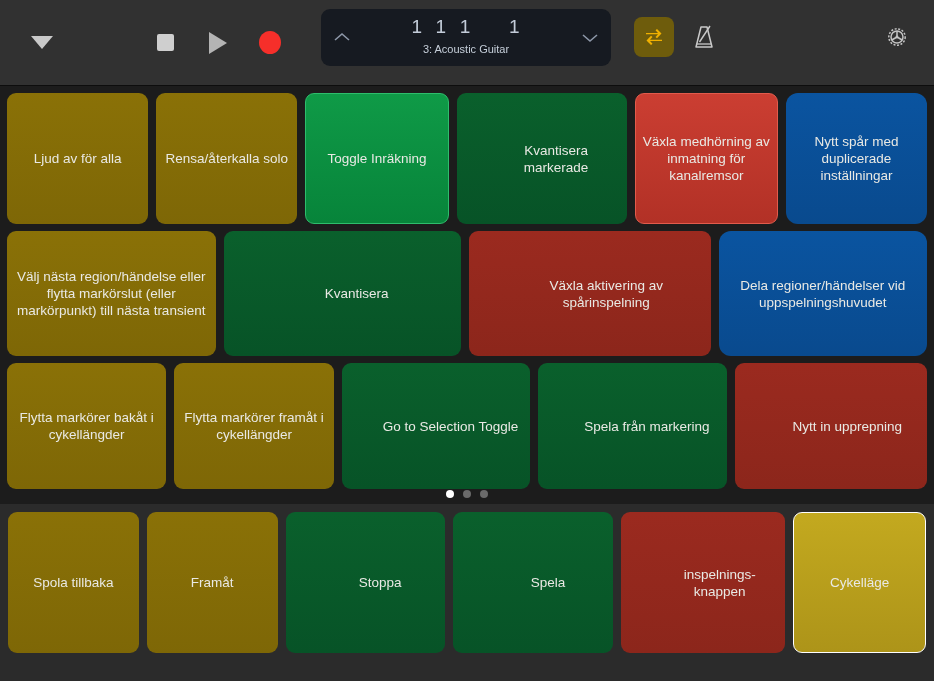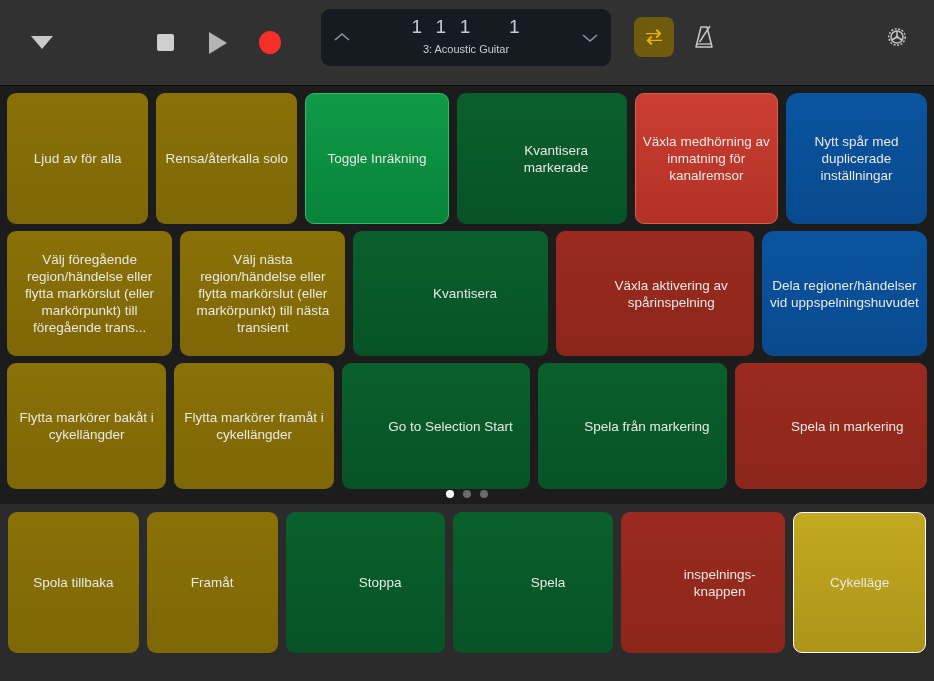--- a/index.html
+++ b/index.html
@@ -281,33 +281,32 @@
   <div class="row r1">
     <div class="cell c-gold">Ljud av för alla</div>
     <div class="cell c-gold">Rensa/återkalla solo</div>
     <div class="cell c-green-lit">Toggle Inräkning</div>
     <div class="cell c-green">Kvantisera markerade</div>
     <div class="cell c-red-lit">Växla medhörning av inmatning för kanalremsor</div>
     <div class="cell c-blue">Nytt spår med duplicerade inställningar</div>
   </div>
 
   <div class="row r2">
-    <div class="cell c-gold">Välj föregående region/händelse eller flytta markörslut (eller markörpunkt) till föregående trans...</div>
     <div class="cell c-gold">Välj nästa region/händelse eller flytta markörslut (eller markörpunkt) till nästa transient</div>
     <div class="cell c-green">Kvantisera</div>
     <div class="cell c-red">Växla aktivering av spårinspelning</div>
     <div class="cell c-blue">Dela regioner/händelser vid uppspelningshuvudet</div>
   </div>
 
   <div class="row r3">
     <div class="cell c-gold">Flytta markörer bakåt i cykellängder</div>
     <div class="cell c-gold">Flytta markörer framåt i cykellängder</div>
-    <div class="cell c-green">Go to Selection Start</div>
+    <div class="cell c-green">Go to Selection Toggle</div>
     <div class="cell c-green">Spela från markering</div>
-    <div class="cell c-red">Spela in markering</div>
+    <div class="cell c-red">Nytt in upprepning</div>
   </div>
 
   <div class="dots">
     <div class="dot active"></div>
     <div class="dot"></div>
     <div class="dot"></div>
   </div>
 </div>
 
 <div class="bottom-bar">

